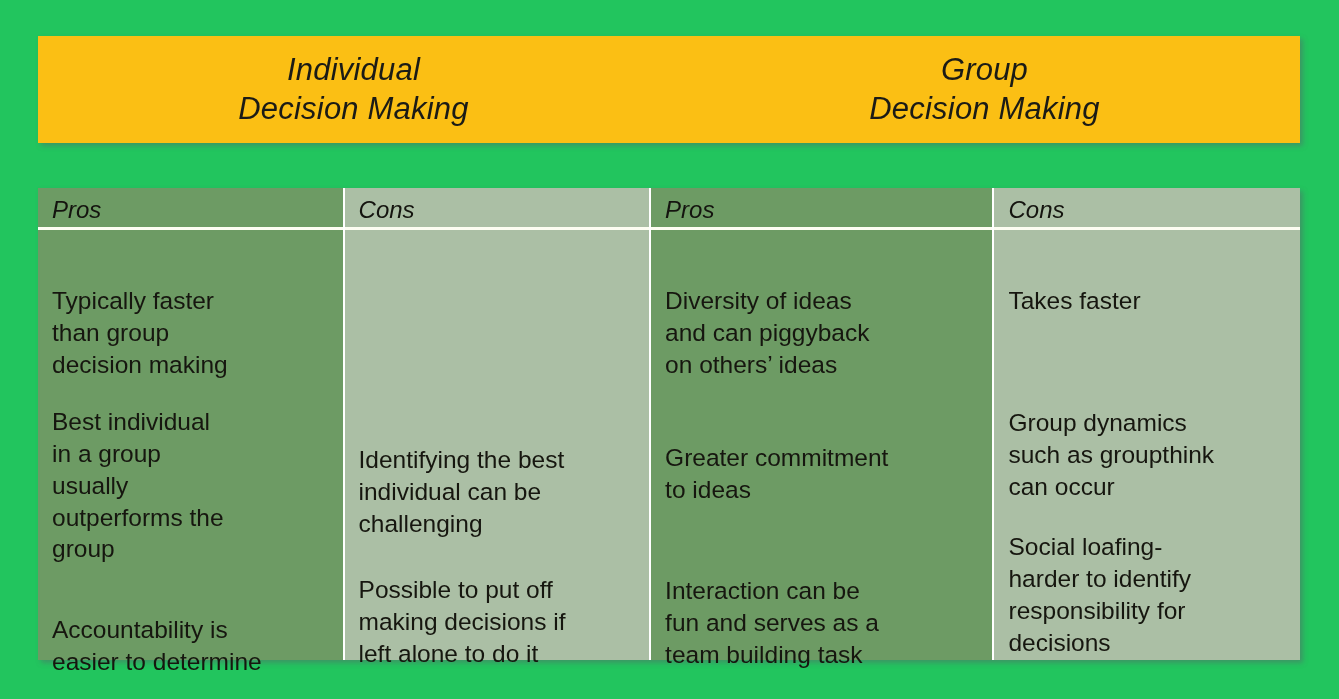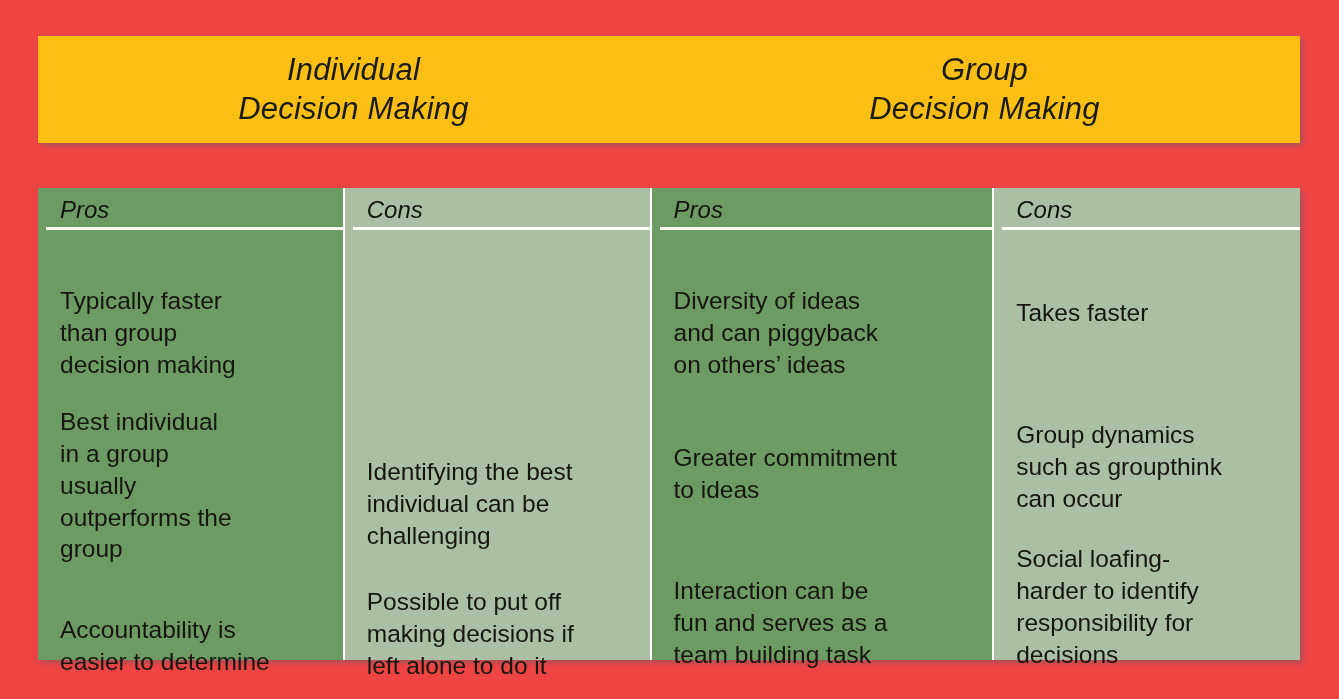--- a/index.html
+++ b/index.html
@@ -13,21 +13,21 @@
     font-family: "Liberation Sans", sans-serif;
     overflow: hidden;
     position: relative;
   }
 
   #canvas {
     position: absolute;
     left: 0; top: 0;
     width: 1339px;
     height: 699px;
-    background: #ef4444;
+    background: #22c55e;
   }
 
   
   .banner {
     position: absolute;
     left: 38px;
     top: 36px;
     width: 1262px;
     height: 107px;
     background: #fbbf14;
@@ -65,29 +65,28 @@
     display: flex;
     flex-direction: row;
     box-shadow: 3px 3px 5px rgba(90,95,110,0.45);
     background: #abbfa5;
   }
 
   .col {
     display: flex;
     flex-direction: column;
     position: relative;
-    padding-left: 8px;
   }
   .col.w1 { width: 306px; }
   .col.w2 { width: 306px; }
   .col.w3 { width: 343px; }
   .col.w4 { width: 307px; }
 
   .col.dark  { background: #6d9b64; }
-  .col.light { background: #abbfa5; gap: 12px; }
+  .col.light { background: #abbfa5; }
 
   .col + .col { border-left: 2px solid #ffffff; }
 
   .col-head {
     height: 42px;
     box-sizing: border-box;
     padding: 5px 0 0 14px;
     font-style: italic;
     font-size: 24px;
     line-height: 1.4;

